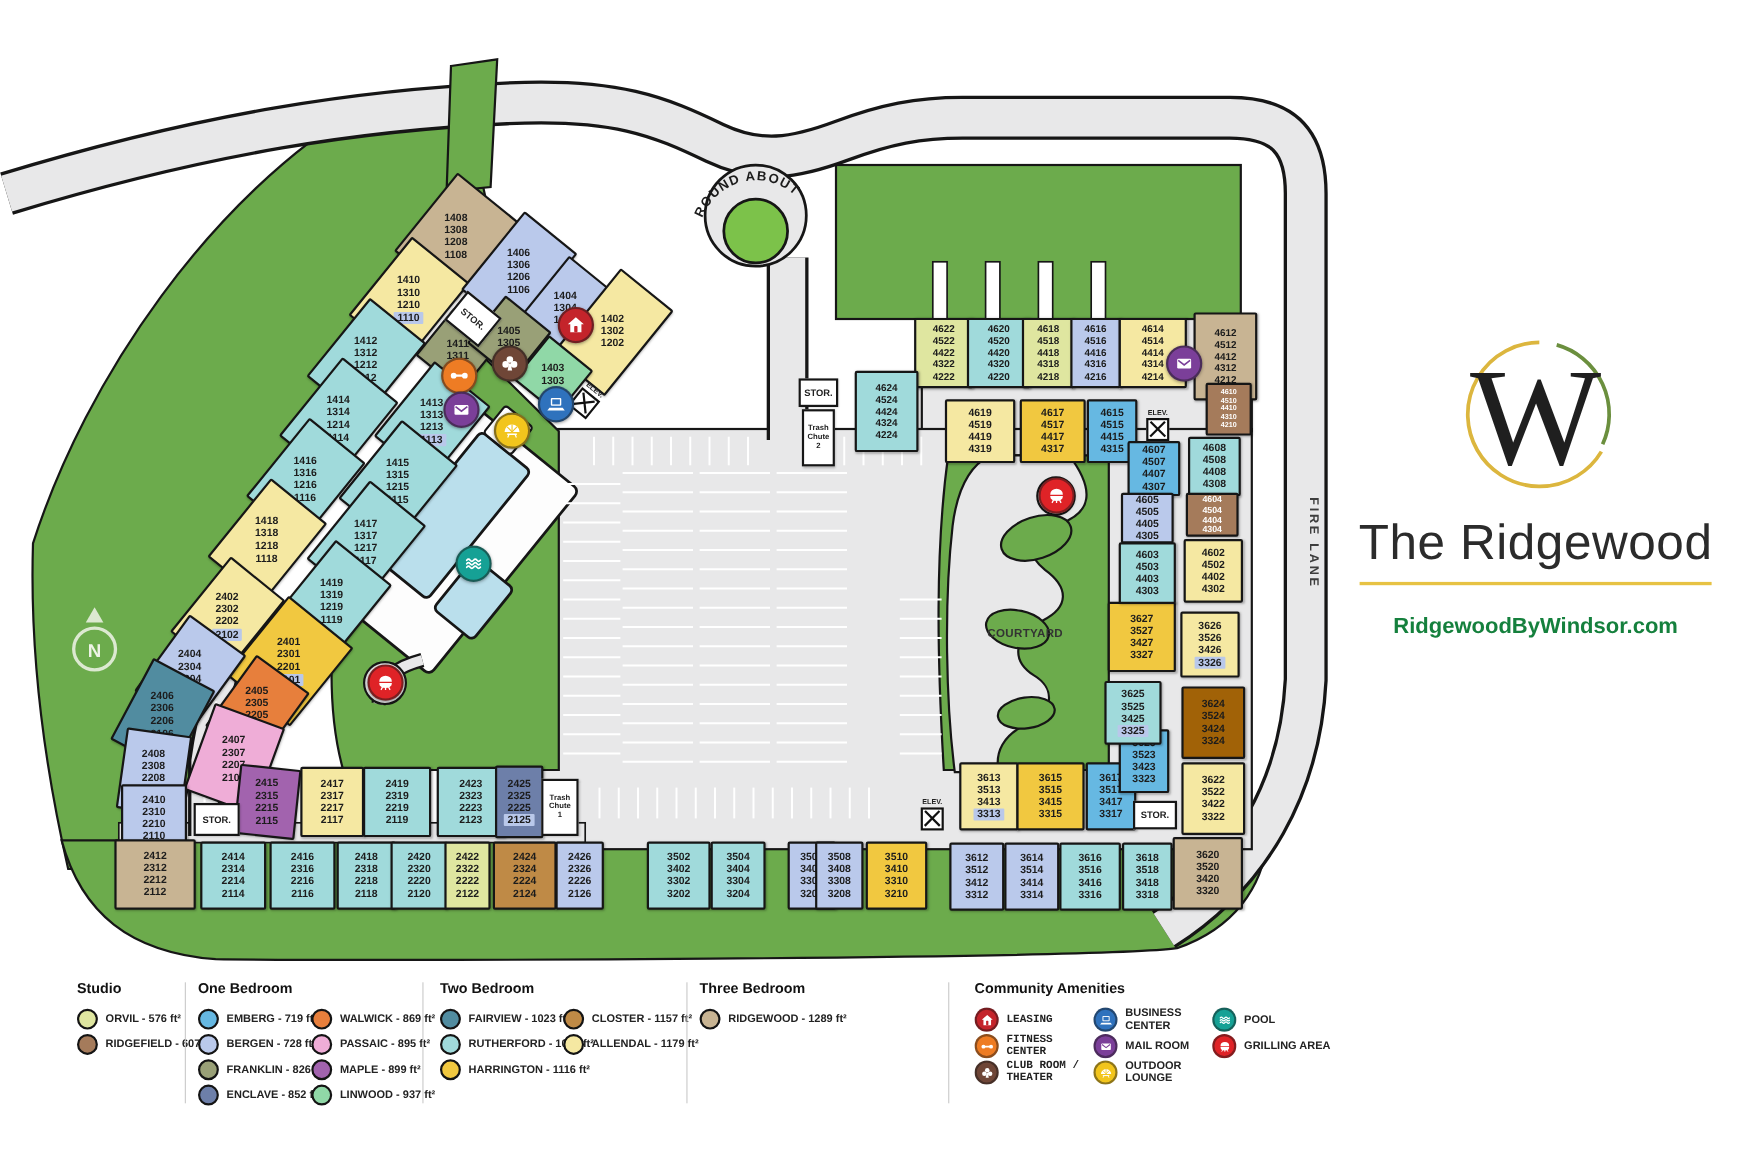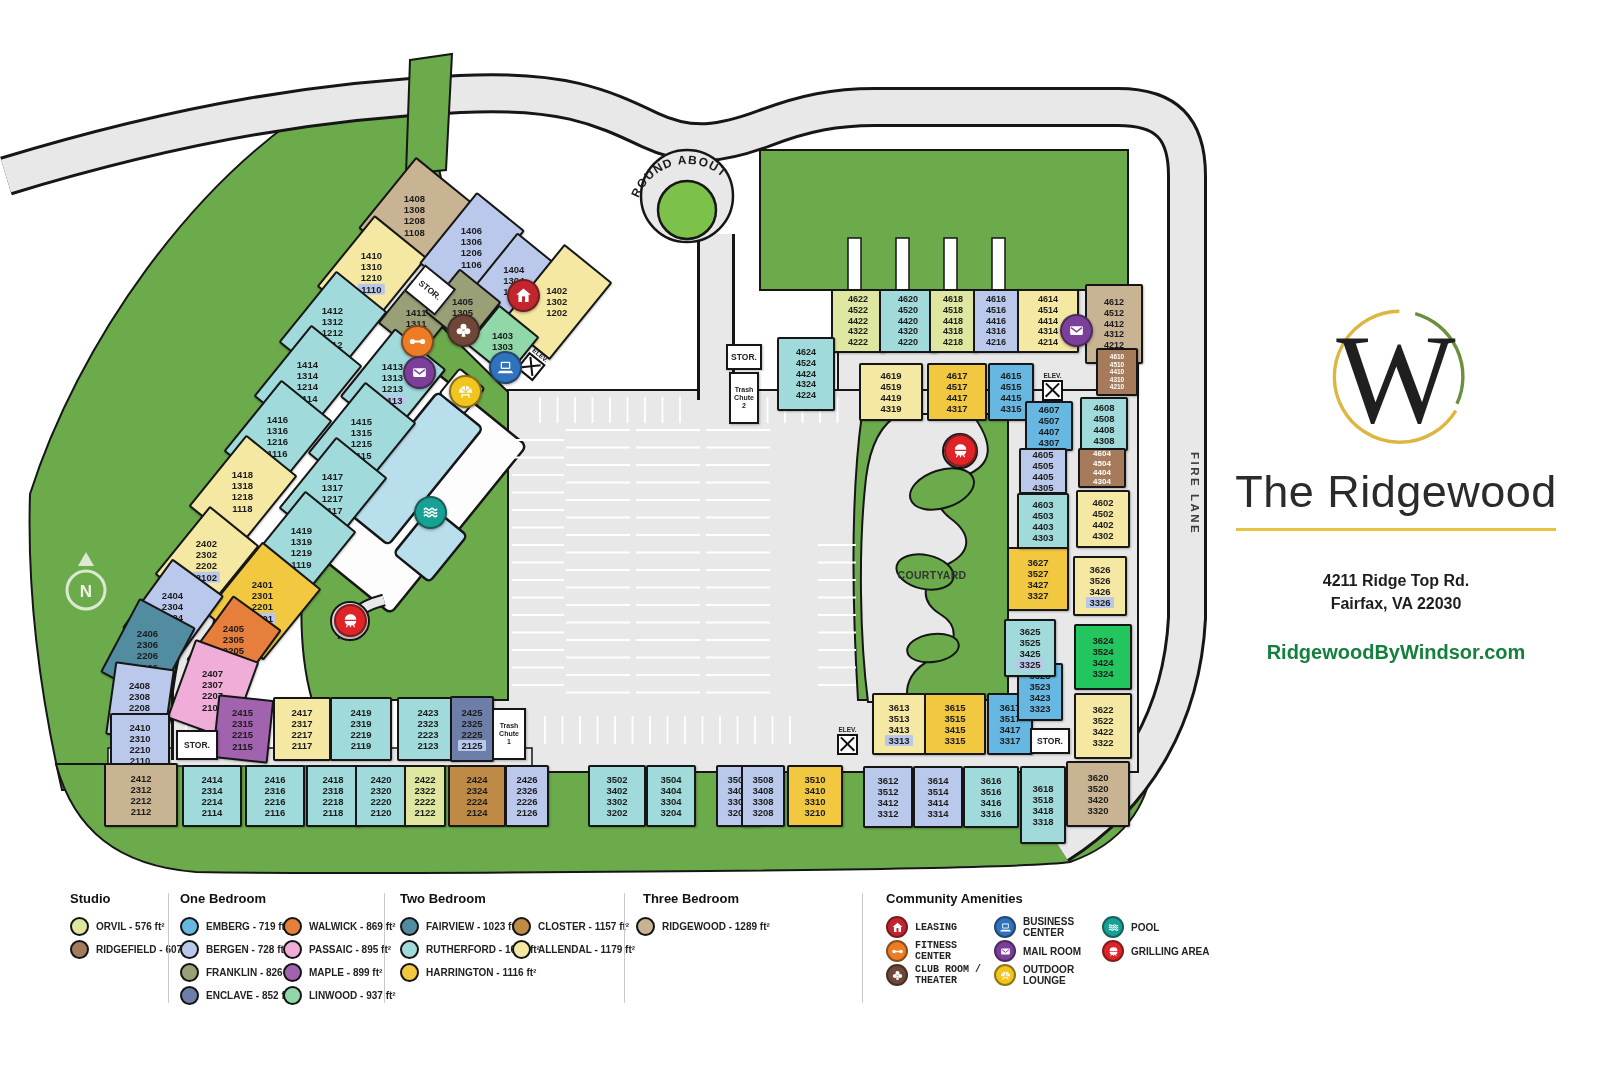--- a/index.html
+++ b/index.html
@@ -611,21 +611,21 @@
         </div>
       </div>
       <div class="blk" style="left: 963px; top: 766px; width: 56px; height: 62px; background: rgb(160, 218, 219); --r: 0deg;">
         <div class="lines">
           <div>3616</div>
           <div>3516</div>
           <div>3416</div>
           <div>3316</div>
         </div>
       </div>
-      <div class="blk" style="left: 1020px; top: 766px; width: 46px; height: 78px; background: rgb(160, 218, 219); --r: 0deg;">
+      <div class="blk" style="left: 1020px; top: 766px; width: 46px; height: 62px; background: rgb(160, 218, 219); --r: 0deg;">
         <div class="lines">
           <div>3618</div>
           <div>3518</div>
           <div>3418</div>
           <div>3318</div>
         </div>
       </div>
       <div class="blk" style="left: 1066px; top: 761px; width: 64px; height: 66px; background: rgb(200, 180, 147); --r: 0deg;">
         <div class="lines">
           <div>3620</div>
@@ -683,21 +683,21 @@
         </div>
       </div>
       <div class="blk" style="left: 1073px; top: 556px; width: 54px; height: 60px; background: rgb(245, 232, 162); --r: 0deg;">
         <div class="lines">
           <div>3626</div>
           <div>3526</div>
           <div>3426</div>
           <div class="stripe">3326</div>
         </div>
       </div>
-      <div class="blk" style="left: 1074px; top: 624px; width: 58px; height: 66px; background: #22c55e; --r: 0deg;">
+      <div class="blk" style="left: 1074px; top: 624px; width: 58px; height: 66px; background: #a16207; --r: 0deg;">
         <div class="lines">
           <div>3624</div>
           <div>3524</div>
           <div>3424</div>
           <div>3324</div>
         </div>
       </div>
       <div class="blk" style="left: 1074px; top: 693px; width: 58px; height: 66px; background: rgb(245, 232, 162); --r: 0deg;">
         <div class="lines">
           <div>3622</div>
@@ -935,24 +935,20 @@
     </div>
 
   <div id="brand">
     <svg class="logo" width="170" height="158" viewBox="0 0 150 140">
       <path d="M78,10 A58,58 0 1 0 128,98" fill="none" stroke="#dcb63e" stroke-width="3"></path>
       <path d="M92,12 A58,58 0 0 1 129,92" fill="none" stroke="#6b8f3e" stroke-width="3"></path>
       <text x="75" y="108" text-anchor="middle" font-family="Liberation Serif, serif" font-size="112" fill="#1f1f1f">W</text>
     </svg>
     <div class="brand-title">The Ridgewood</div>
     <div class="brand-rule"></div>
-    <div class="brand-addr">
-      <div>4211 Ridge Top Rd.</div>
-      <div>Fairfax, VA 22030</div>
-    </div>
     <div class="brand-site">RidgewoodByWindsor.com</div>
   </div>
 
   <div id="legend">
       <div class="lg-group" style="left: 70px;">
         <div class="lg-head">Studio</div>
         <div class="lg-cols">
           <div class="lg-col" style="width: 103px;">
             <div class="lg-item">
               <span class="sw" style="background: rgb(223, 230, 160);"></span>
@@ -1028,21 +1024,21 @@
               <span class="sw" style="background: rgb(191, 138, 70);"></span>
               <span class="tx">CLOSTER - 1157 ft²</span>
             </div>
             <div class="lg-item">
               <span class="sw" style="background: rgb(245, 232, 162);"></span>
               <span class="tx">ALLENDAL - 1179 ft²</span>
             </div>
           </div>
         </div>
       </div>
-      <div class="lg-group" style="left: 636px; text-align: center;">
+      <div class="lg-group" style="left: 636px;">
         <div class="lg-head">Three Bedroom</div>
         <div class="lg-cols">
           <div class="lg-col" style="width: 110px;">
             <div class="lg-item">
               <span class="sw" style="background: rgb(200, 180, 147);"></span>
               <span class="tx">RIDGEWOOD - 1289 ft²</span>
             </div>
           </div>
         </div>
       </div>

